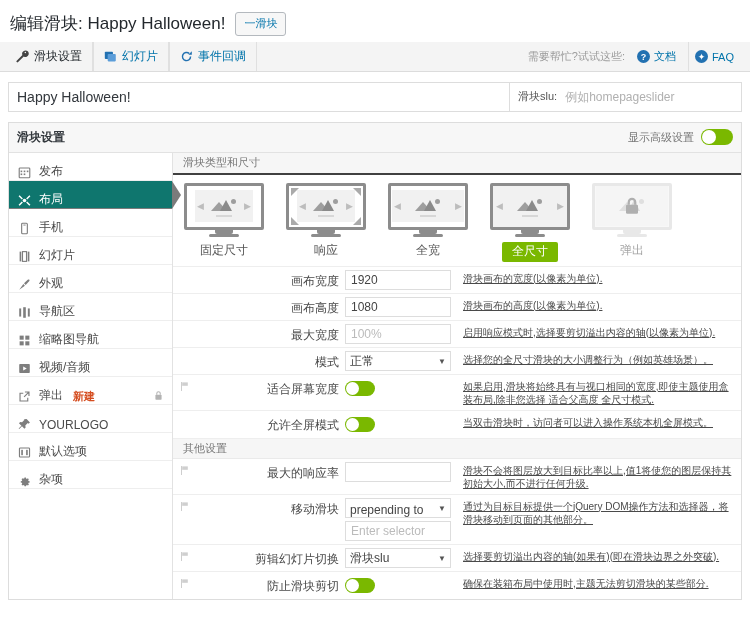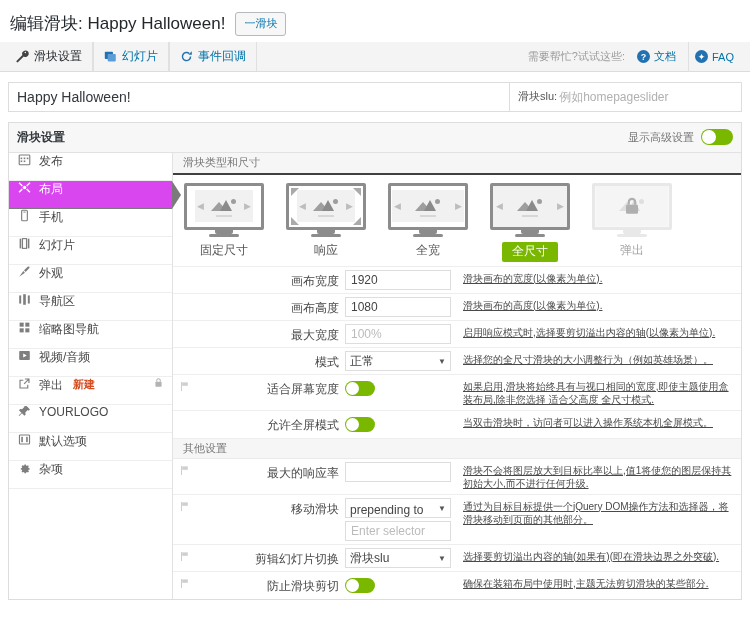--- a/index.html
+++ b/index.html
@@ -115,20 +115,21 @@
     color: #32373c;
     font-family: inherit;
     background: transparent;
   }
   .slug-box {
     display: flex;
     align-items: center;
     border-left: 1px solid #ddd;
     padding: 0 8px;
     width: 232px;
+    gap: 6px;
   }
   .slug-label { color: #555; font-size: 11px; white-space: nowrap; }
   .slug-input {
     flex: 1; border: none; outline: none; background: transparent;
     font-size: 12px; color: #32373c; font-family: inherit;
   }
   .slug-input::placeholder { color: #b0b0b0; }
 
   
   .panel {
@@ -169,32 +170,32 @@
   
   .panel-body { display: flex; align-items: stretch; }
   .sidebar {
     width: 164px;
     flex: 0 0 164px;
     border-right: 1px solid #e2e2e2;
     background: #fff;
   }
   .side-item {
     display: flex;
-    align-items: flex-start;
+    align-items: flex-end;
     gap: 8px;
     height: 28px;
     padding: 0 8px;
     border-bottom: 1px solid #eee;
     color: #4a4a4a;
     font-size: 12px;
     cursor: pointer;
     position: relative;
   }
   .side-item.active {
-    background: #d946ef;
+    background: #0f766e;
     color: #fff;
     border-bottom-color: #7b7b7b;
   }
   .side-item.active::after {
     content: "";
     position: absolute;
     right: -9px; top: 0;
     width: 0; height: 0;
     border-top: 14px solid transparent;
     border-bottom: 14px solid transparent;

